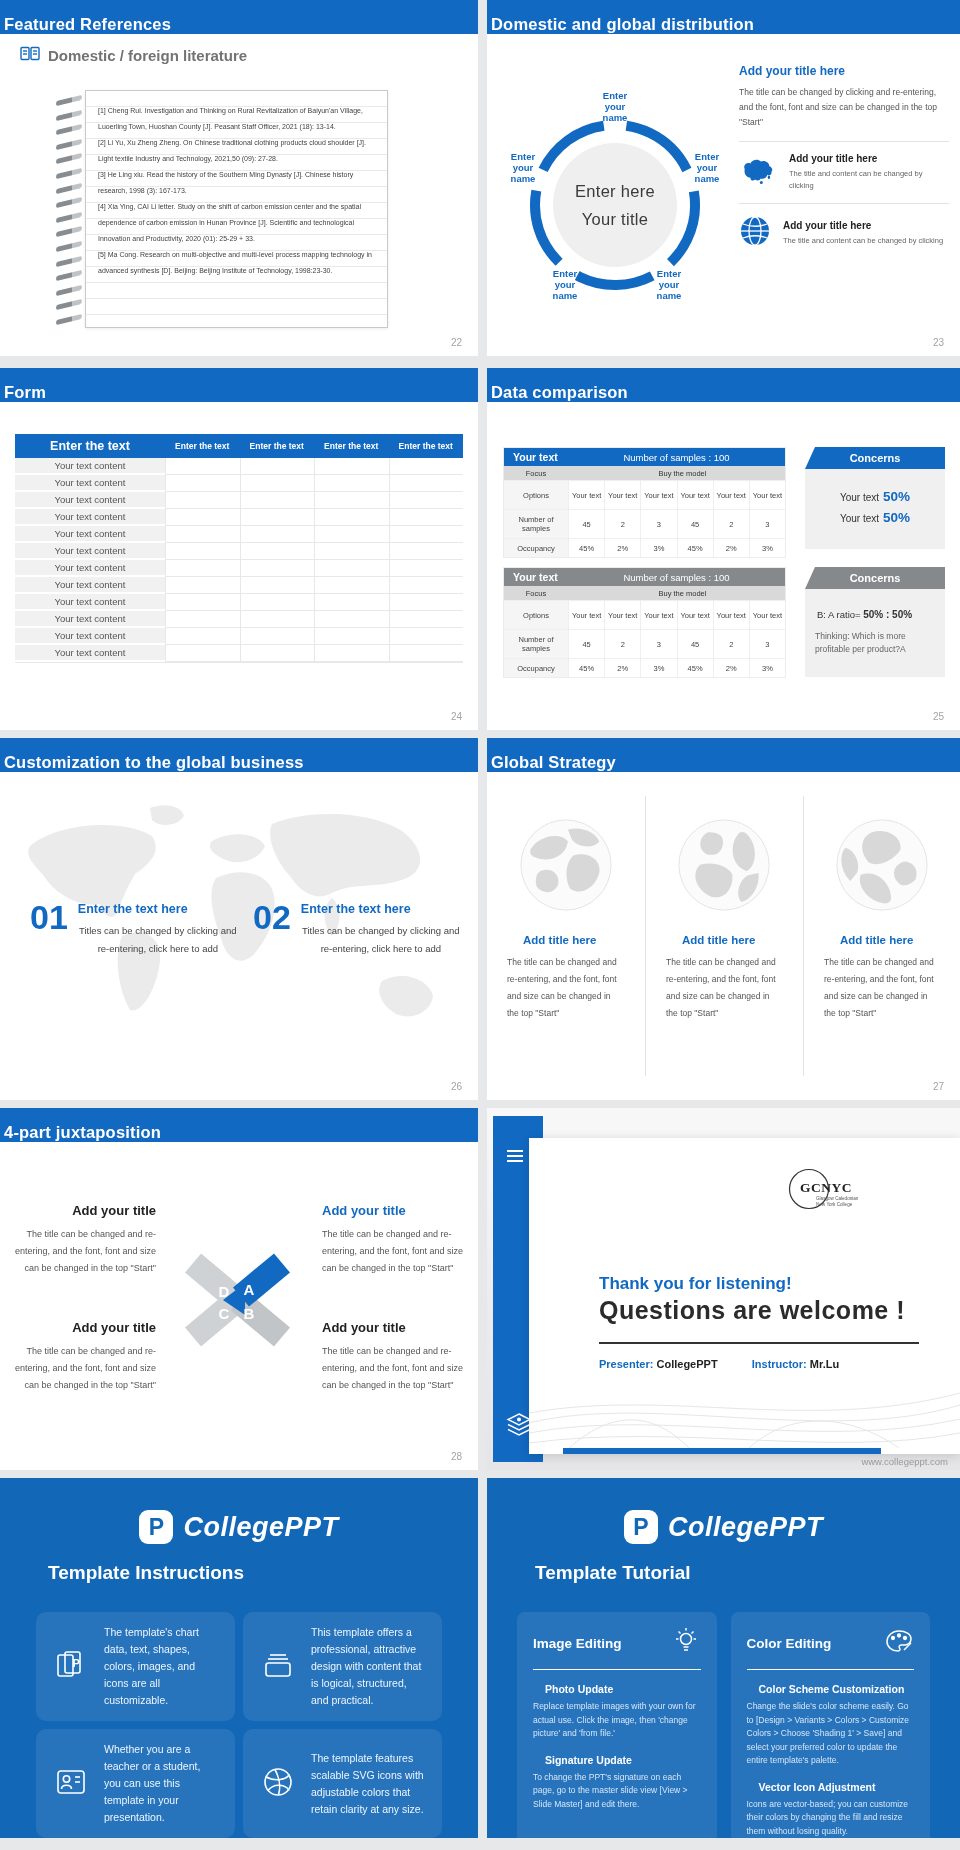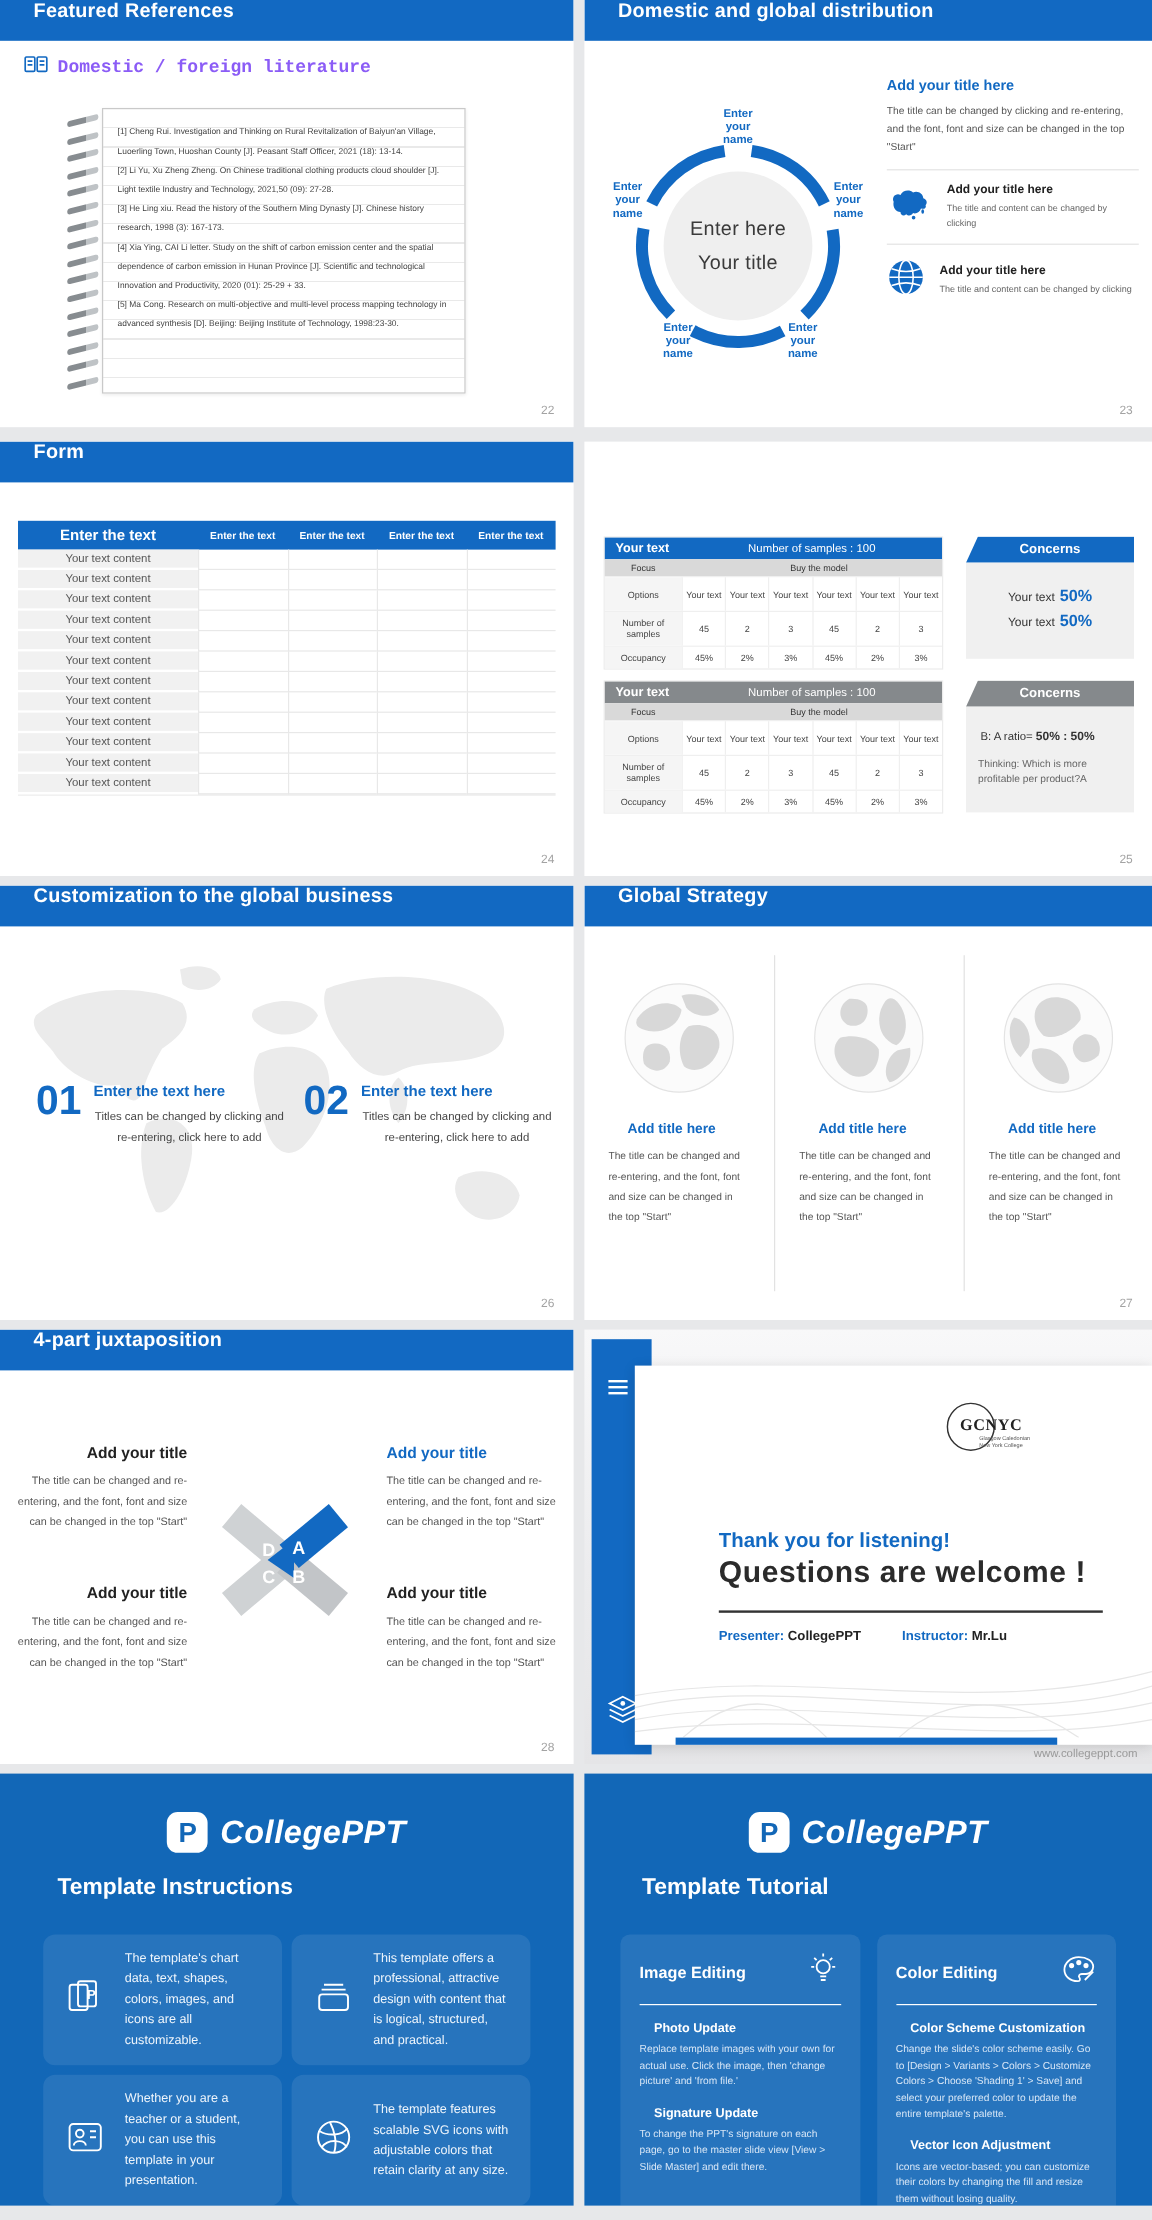--- a/index.html
+++ b/index.html
@@ -1,23 +1,23 @@
 <!DOCTYPE html>
 <html><head>
 <meta charset="utf-8">
 <style>
   html,body{margin:0;padding:0;background:#e7e8ea;font-family:"Liberation Sans",sans-serif;}
   #page{position:relative;width:960px;height:1850px;background:#e7e8ea;overflow:hidden;}
   .slide{position:absolute;background:#fff;overflow:hidden;}
   .hdr{position:absolute;left:0;top:0;right:0;height:34px;background:#1269C2;color:#fff;
-       display:flex;align-items:flex-start;padding-left:28px;font-size:16.5px;font-weight:bold;letter-spacing:.2px;box-sizing:border-box;}
+       display:flex;align-items:flex-end;padding-left:4px;font-size:16.5px;font-weight:bold;letter-spacing:.2px;box-sizing:border-box;}
   .pnum{position:absolute;right:16px;bottom:8px;font-size:10px;color:#a3a3a3;}
   
   .sec{position:absolute;left:20px;top:46px;display:flex;align-items:center;gap:8px;}
-  .sec .t{font-size:15px;font-weight:bold;color:#8b5cf6;font-family:Liberation Mono, monospace;}
+  .sec .t{font-size:15px;font-weight:bold;color:#737373;}
   .refbox{position:absolute;left:85px;top:90px;width:303px;height:238px;border:1px solid #c9c9c9;
           background:repeating-linear-gradient(#ffffff 0 15px,#e9e9e9 15px 16px);
           padding:12px 10px 0 12px;box-sizing:border-box;box-shadow:0 1px 3px rgba(0,0,0,.08);}
   .ref{margin:0;font-size:7px;line-height:16px;color:#3f3f3f;}
   .spiral{position:absolute;left:56px;top:98px;width:26px;}
   .ring{height:5px;margin-top:9.6px;border-radius:3px;transform:skewY(-14deg);
         background:linear-gradient(90deg,#878c90 0 60%,#bfc3c6 60% 100%);}
   .ring:first-child{margin-top:0;}
   
   .arcring{position:absolute;left:28px;top:105px;}
@@ -337,20 +337,23 @@
             <div class="fc"></div>
             <div class="fc"></div>
             <div class="fc"></div>
           </div>
         </div>
     </div>
     <div class="pnum">24</div>
   </div>
 
   <div class="slide" style="left:487px;top:368px;width:473px;height:362px;">
+    <div class="hdr">
+        <span>Data comparison</span>
+      </div>
     <div class="dtable" style="left:16px;top:79px;">
         <div class="dth blue">
           <div class="dthl">Your text</div>
           <div class="dthr">Number of samples : 100</div>
         </div>
         <div class="dtsub">
           <div class="dtsl">Focus</div>
           <div class="dtsr">Buy the model</div>
         </div>
         <div class="dtrow r0">

